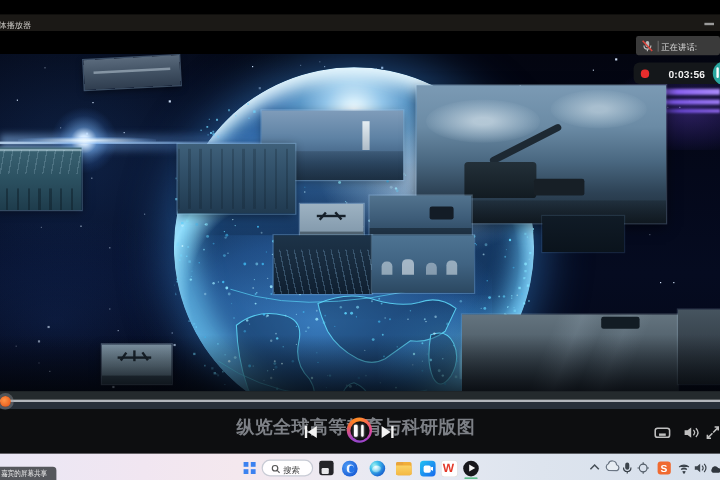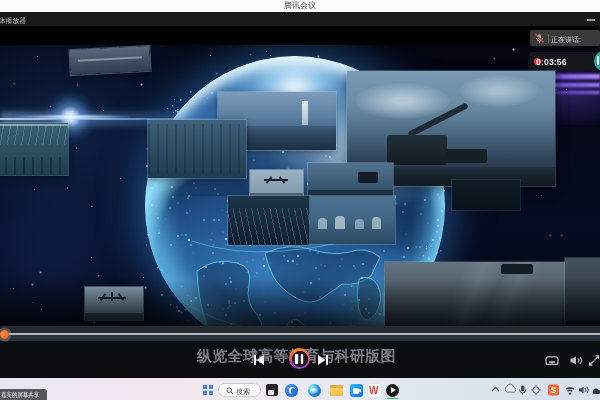--- a/index.html
+++ b/index.html
@@ -2,23 +2,20 @@
 <html><head><meta charset="utf-8">
 <style>
 *{margin:0;padding:0;box-sizing:border-box}
 html,body{width:600px;height:400px;background:#000;font-family:"Liberation Sans",sans-serif;overflow:hidden}
 .a{position:absolute}
 #app{position:relative;width:600px;height:400px;overflow:hidden;background:#000}
 </style></head>
 <body>
 <div id="app">
 
-<div class="a" style="left:0;top:0;width:600px;height:12px;background:#fcfcfc">
-<div style="font-size:8px;color:#3f3f3f;line-height:11px;text-align:center">腾讯会议</div>
-    </div>
 
 <div class="a" style="left:0;top:12px;width:600px;height:14px;background:#1b1916;overflow:hidden">
 <span class="a" style="left:-8px;top:3.5px;font-size:6.8px;color:#c7c5c1">媒体播放器</span>
 <div class="a" style="left:587px;top:7px;width:8px;height:1.5px;background:#9a9a9a"></div>
 </div>
 
 <div class="a" style="left:0;top:26px;width:600px;height:352px;background:#000;overflow:hidden">
 
   <div class="a" style="left:0;top:19px;width:600px;height:281px;overflow:hidden;background:linear-gradient(180deg,#030510 0%,#04081a 35%,#050b20 65%,#040818 100%)">
     <div class="a" style="left:-130px;top:-50px;width:400px;height:300px;background:radial-gradient(ellipse at 48% 45%,rgba(48,115,205,.24) 0%,rgba(33,85,172,.11) 42%,rgba(20,60,140,0) 70%)"></div>
@@ -656,21 +653,21 @@
       <rect x="4" y="1.2" width="3" height="5.2" rx="1.5" fill="#b9b9b9"></rect>
       <path d="M2.6 5 q0 3 2.9 3 q2.9 0 2.9 -3 M5.5 8 L5.5 9.8" stroke="#b9b9b9" stroke-width="1" fill="none"></path>
       <line x1="1.5" y1="1" x2="9.5" y2="9.5" stroke="#d8453c" stroke-width="1.3"></line>
     </svg>
     <div class="a" style="left:17.5px;top:3.5px;width:1px;height:9px;background:#666"></div>
     <span class="a" style="left:21px;top:4.5px;font-size:7px;color:#dedede">正在讲话:</span>
   </div>
 
   <div class="a" style="left:528px;top:26px;width:72px;height:18px;background:#14171a;border-radius:5px 0 0 5px">
     <div class="a" style="left:6px;top:6px;width:6.5px;height:6.5px;border-radius:50%;background:#e82d2d"></div>
-    <span class="a" style="left:8px;top:4.5px;font-size:8.5px;font-weight:bold;color:#f2f2f2;letter-spacing:.2px">0:03:56</span>
+    <span class="a" style="left:29px;top:4.5px;font-size:8.5px;font-weight:bold;color:#f2f2f2;letter-spacing:.2px">0:03:56</span>
   </div>
   <div class="a" style="left:594px;top:25px;width:20px;height:20px;border-radius:50%;background:#2aa7a0"></div>
   <div class="a" style="left:596.5px;top:30px;width:2.6px;height:9px;background:#fff;border-radius:1px"></div>
 </div>
 
 <div class="a" style="left:0;top:378px;width:600px;height:22px;background:linear-gradient(90deg,#eae7f5 0%,#f1e6f1 20%,#f4e8ee 33%,#e7eaf3 55%,#dde4ee 75%,#d6dfeb 100%)">
   <div class="a" style="left:203px;top:7px;width:4.3px;height:4.3px;background:#3b82f0"></div>
   <div class="a" style="left:208.7px;top:7px;width:4.3px;height:4.3px;background:#3b82f0"></div>
   <div class="a" style="left:203px;top:12.7px;width:4.3px;height:4.3px;background:#3b82f0"></div>
   <div class="a" style="left:208.7px;top:12.7px;width:4.3px;height:4.3px;background:#3b82f0"></div>

